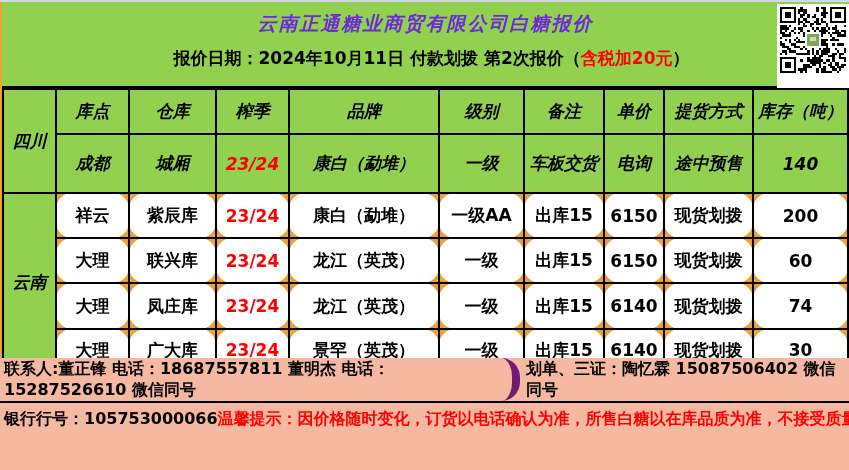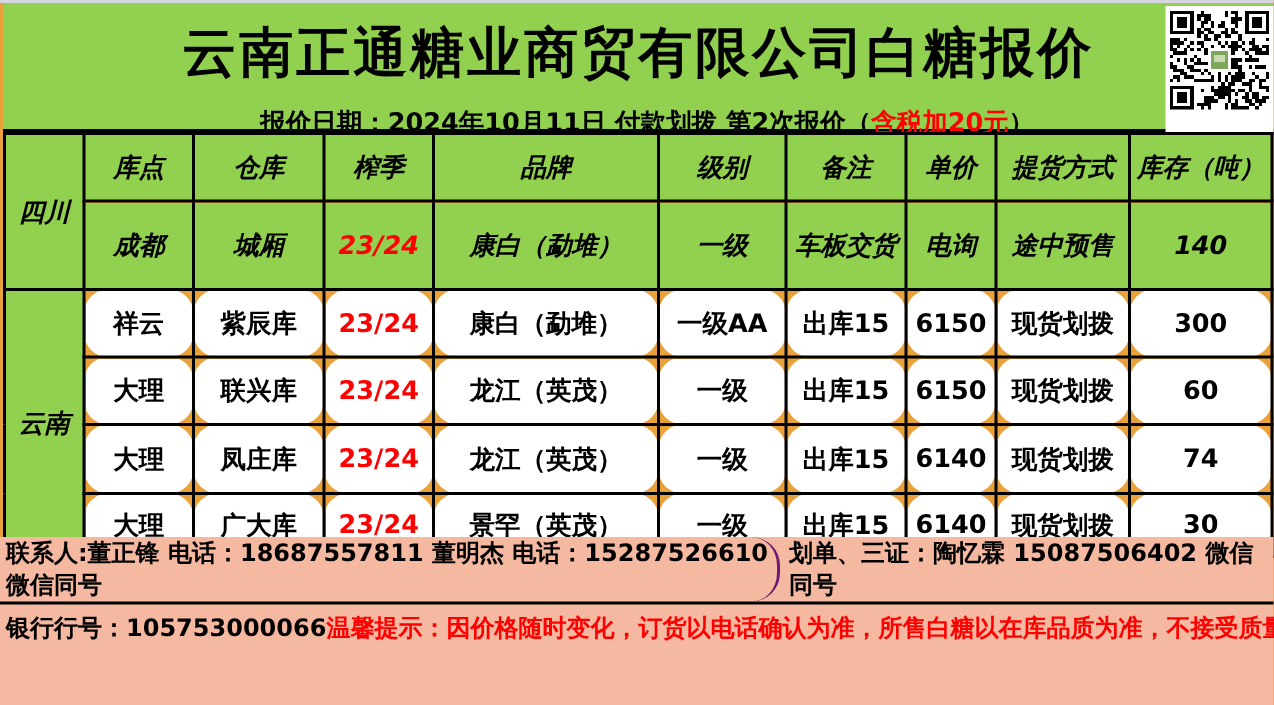--- a/index.html
+++ b/index.html
@@ -3,21 +3,21 @@
 <meta charset="utf-8">
 <style>
   * { margin:0; padding:0; box-sizing:border-box; }
   html,body { width:849px; height:470px; overflow:hidden; }
   body { font-family:"DejaVu Sans","Liberation Sans",sans-serif; font-weight:bold; background:#E9A23B; }
   .topline { position:absolute; left:0; top:0; width:849px; height:2px; background:#D6D6E0; }
 
   
   .header { position:absolute; left:2px; top:2px; width:847px; height:86px;
             background:#92D050; border-bottom:2px solid #000; }
-  .title { text-align:center; padding-top:9px; font-size:36px; letter-spacing:2px; color:#000000; }
+  .title { text-align:center; padding-top:9px; font-size:19px; letter-spacing:2px; color:#6d28d9;font-style:italic; }
   .dateline { text-align:center; margin-top:10px; font-size:17px; color:#000;margin-left:12px; }
   .dateline .red { color:#FF0000; }
 
   
   .qr { position:absolute; right:0; top:4px; width:72px; height:84px; background:#fff;
         display:flex; align-items:flex-start; justify-content:center; padding-top:3px; }
   .qr svg { width:66px; height:66px; }
 
   
   .tblwrap { position:absolute; left:2px; top:88px; width:845px; }
@@ -26,21 +26,21 @@
            font-size:17px; font-weight:bold; color:#000; overflow:hidden; }
   tr:nth-child(1){height:45px;} tr:nth-child(2){height:59px;} tr:nth-child(3){height:45px;}
   tr:nth-child(4){height:45px;} tr:nth-child(5){height:46px;} tr:nth-child(6){height:42px;}
   .green { background:#92D050;font-style:italic; }
   .white { background:#FFFFFF;border-radius:16px; }
   .red   { color:#FF0000; }
 
   
   .footer { position:absolute; left:0; top:358px; width:849px; height:112px; background:#F5B8A0; }
   .frowA { display:flex; height:45px; border-bottom:2px solid #000; }
-  .frowA .cellL { width:520px; border-right:2px solid #701a75; display:flex; align-items:center;
+  .frowA .cellL { width:520px; border-right:8px solid #701a75; display:flex; align-items:center;
                   padding-left:4px; font-size:16px;border-radius:19px; }
   .frowA .cellR { flex:1; display:flex; align-items:center; padding-left:6px; font-size:16px; }
   .frowB { height:32px; border-bottom:2px solid #000; display:flex; align-items:center;
            padding-left:4px; font-size:15px; letter-spacing:0.2px; }
   .frowC { height:33px; display:flex; align-items:center; padding-left:4px; font-size:16px; white-space:nowrap;text-align:right; }
   .frowC .warn { color:#FF0000; }
 </style>
 </head>
 <body>
 
@@ -384,21 +384,21 @@
         <tr>
           <td class="green" rowspan="4">云南</td>
           <td class="white">祥云</td>
           <td class="white">紫辰库</td>
           <td class="white red">23/24</td>
           <td class="white">康白（勐堆）</td>
           <td class="white">一级AA</td>
           <td class="white">出库15</td>
           <td class="white">6150</td>
           <td class="white">现货划拨</td>
-          <td class="white">300</td>
+          <td class="white">200</td>
         </tr>
         <tr>
           <td class="white">大理</td>
           <td class="white">联兴库</td>
           <td class="white red">23/24</td>
           <td class="white">龙江（英茂）</td>
           <td class="white">一级</td>
           <td class="white">出库15</td>
           <td class="white">6150</td>
           <td class="white">现货划拨</td>

